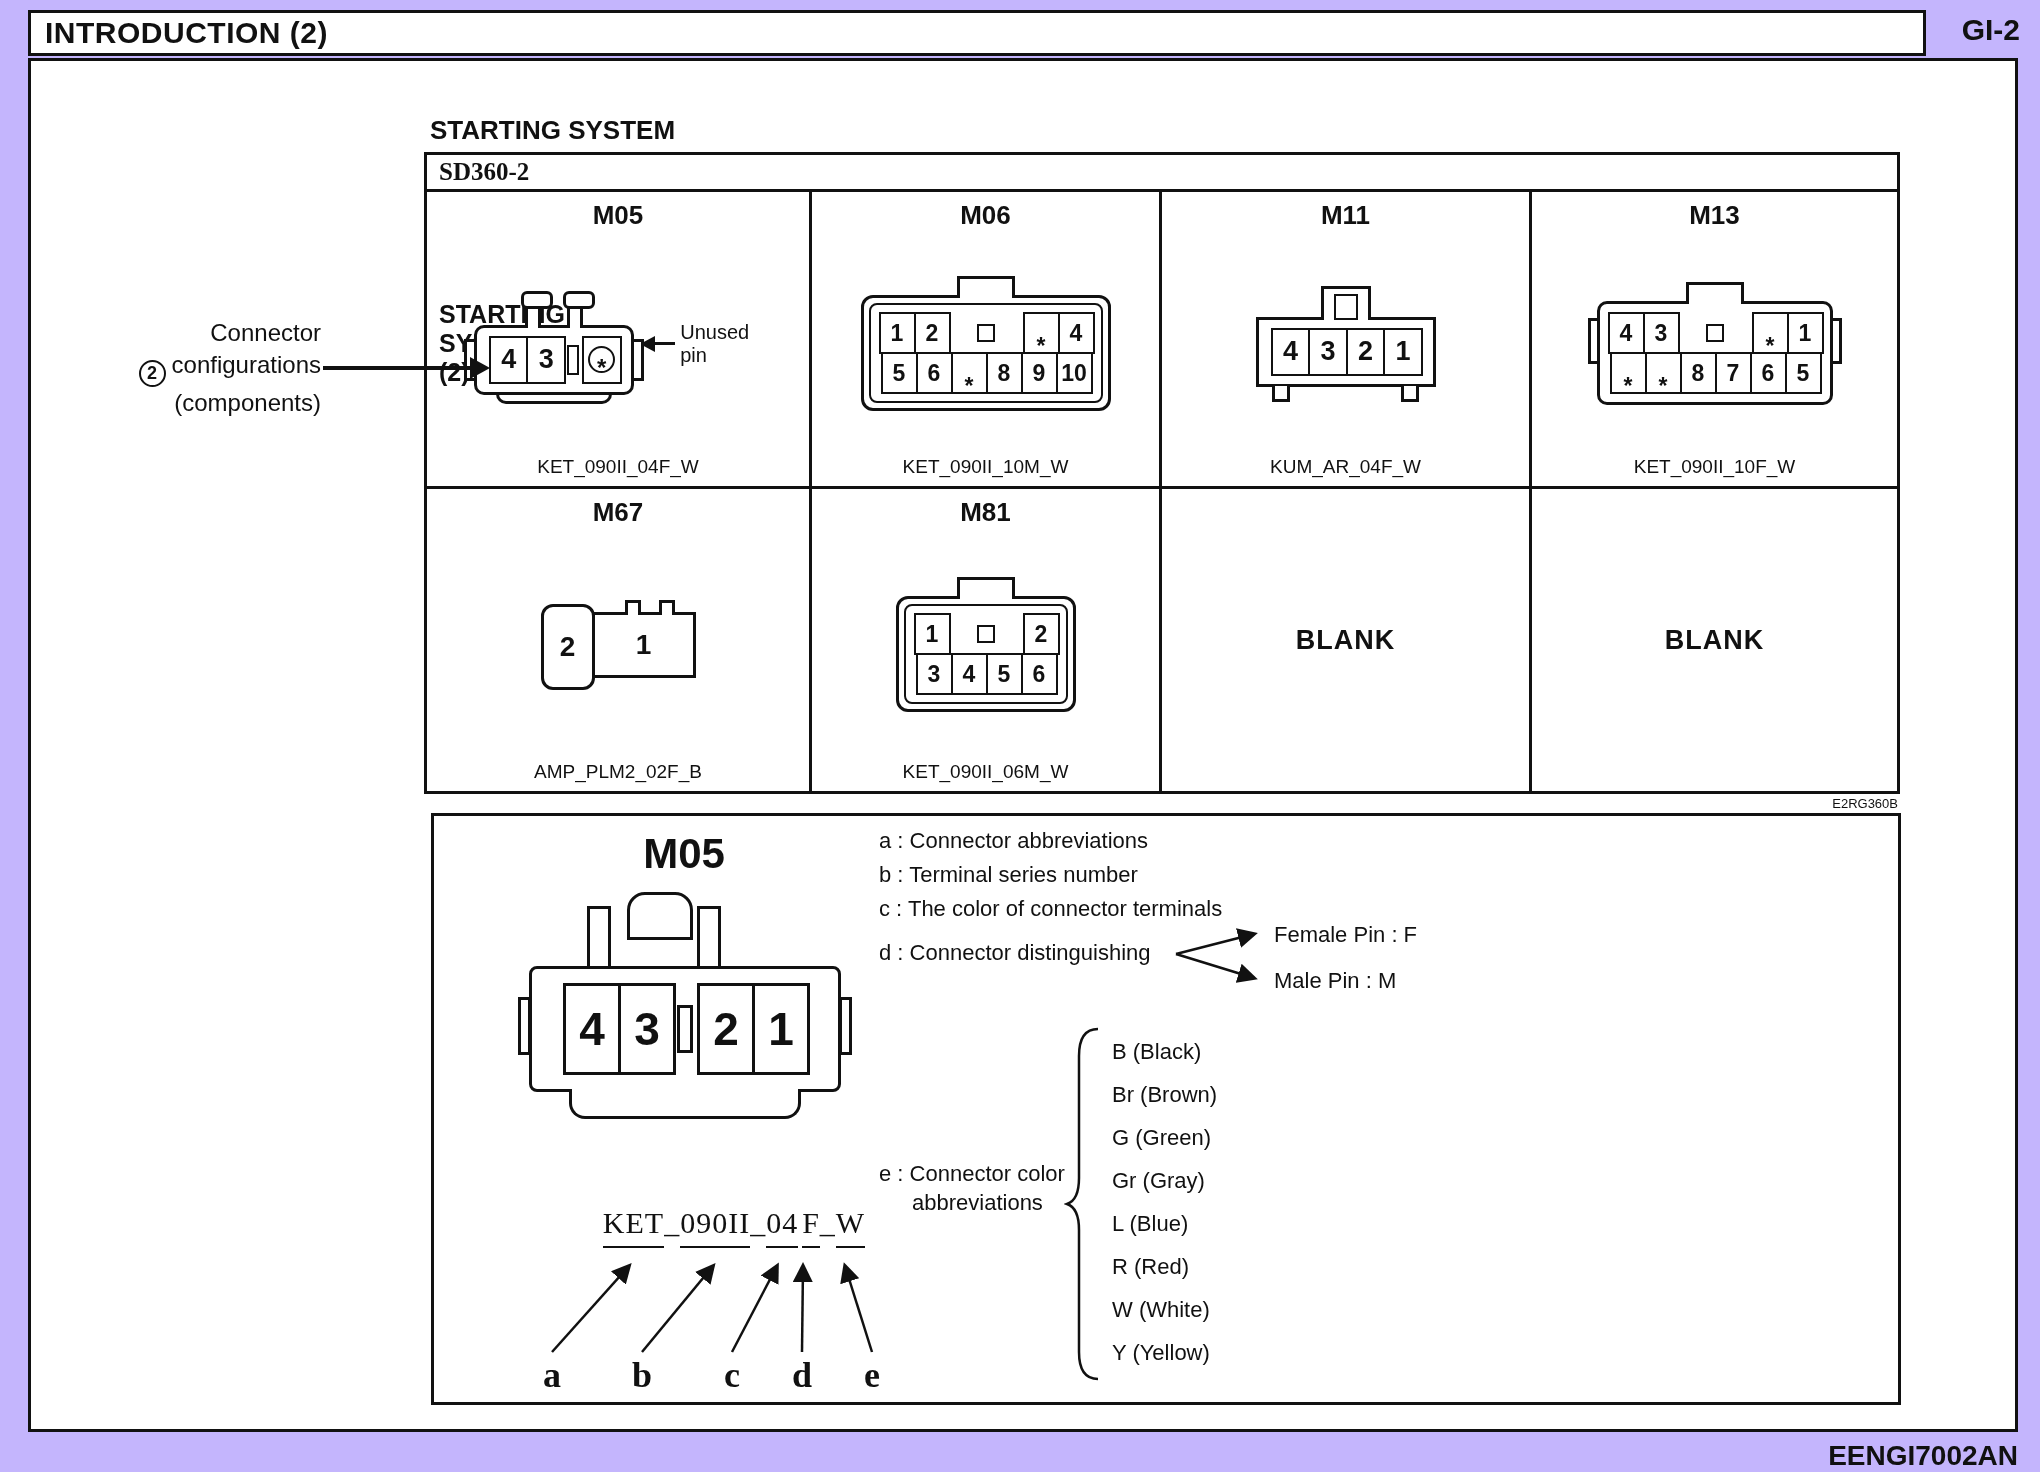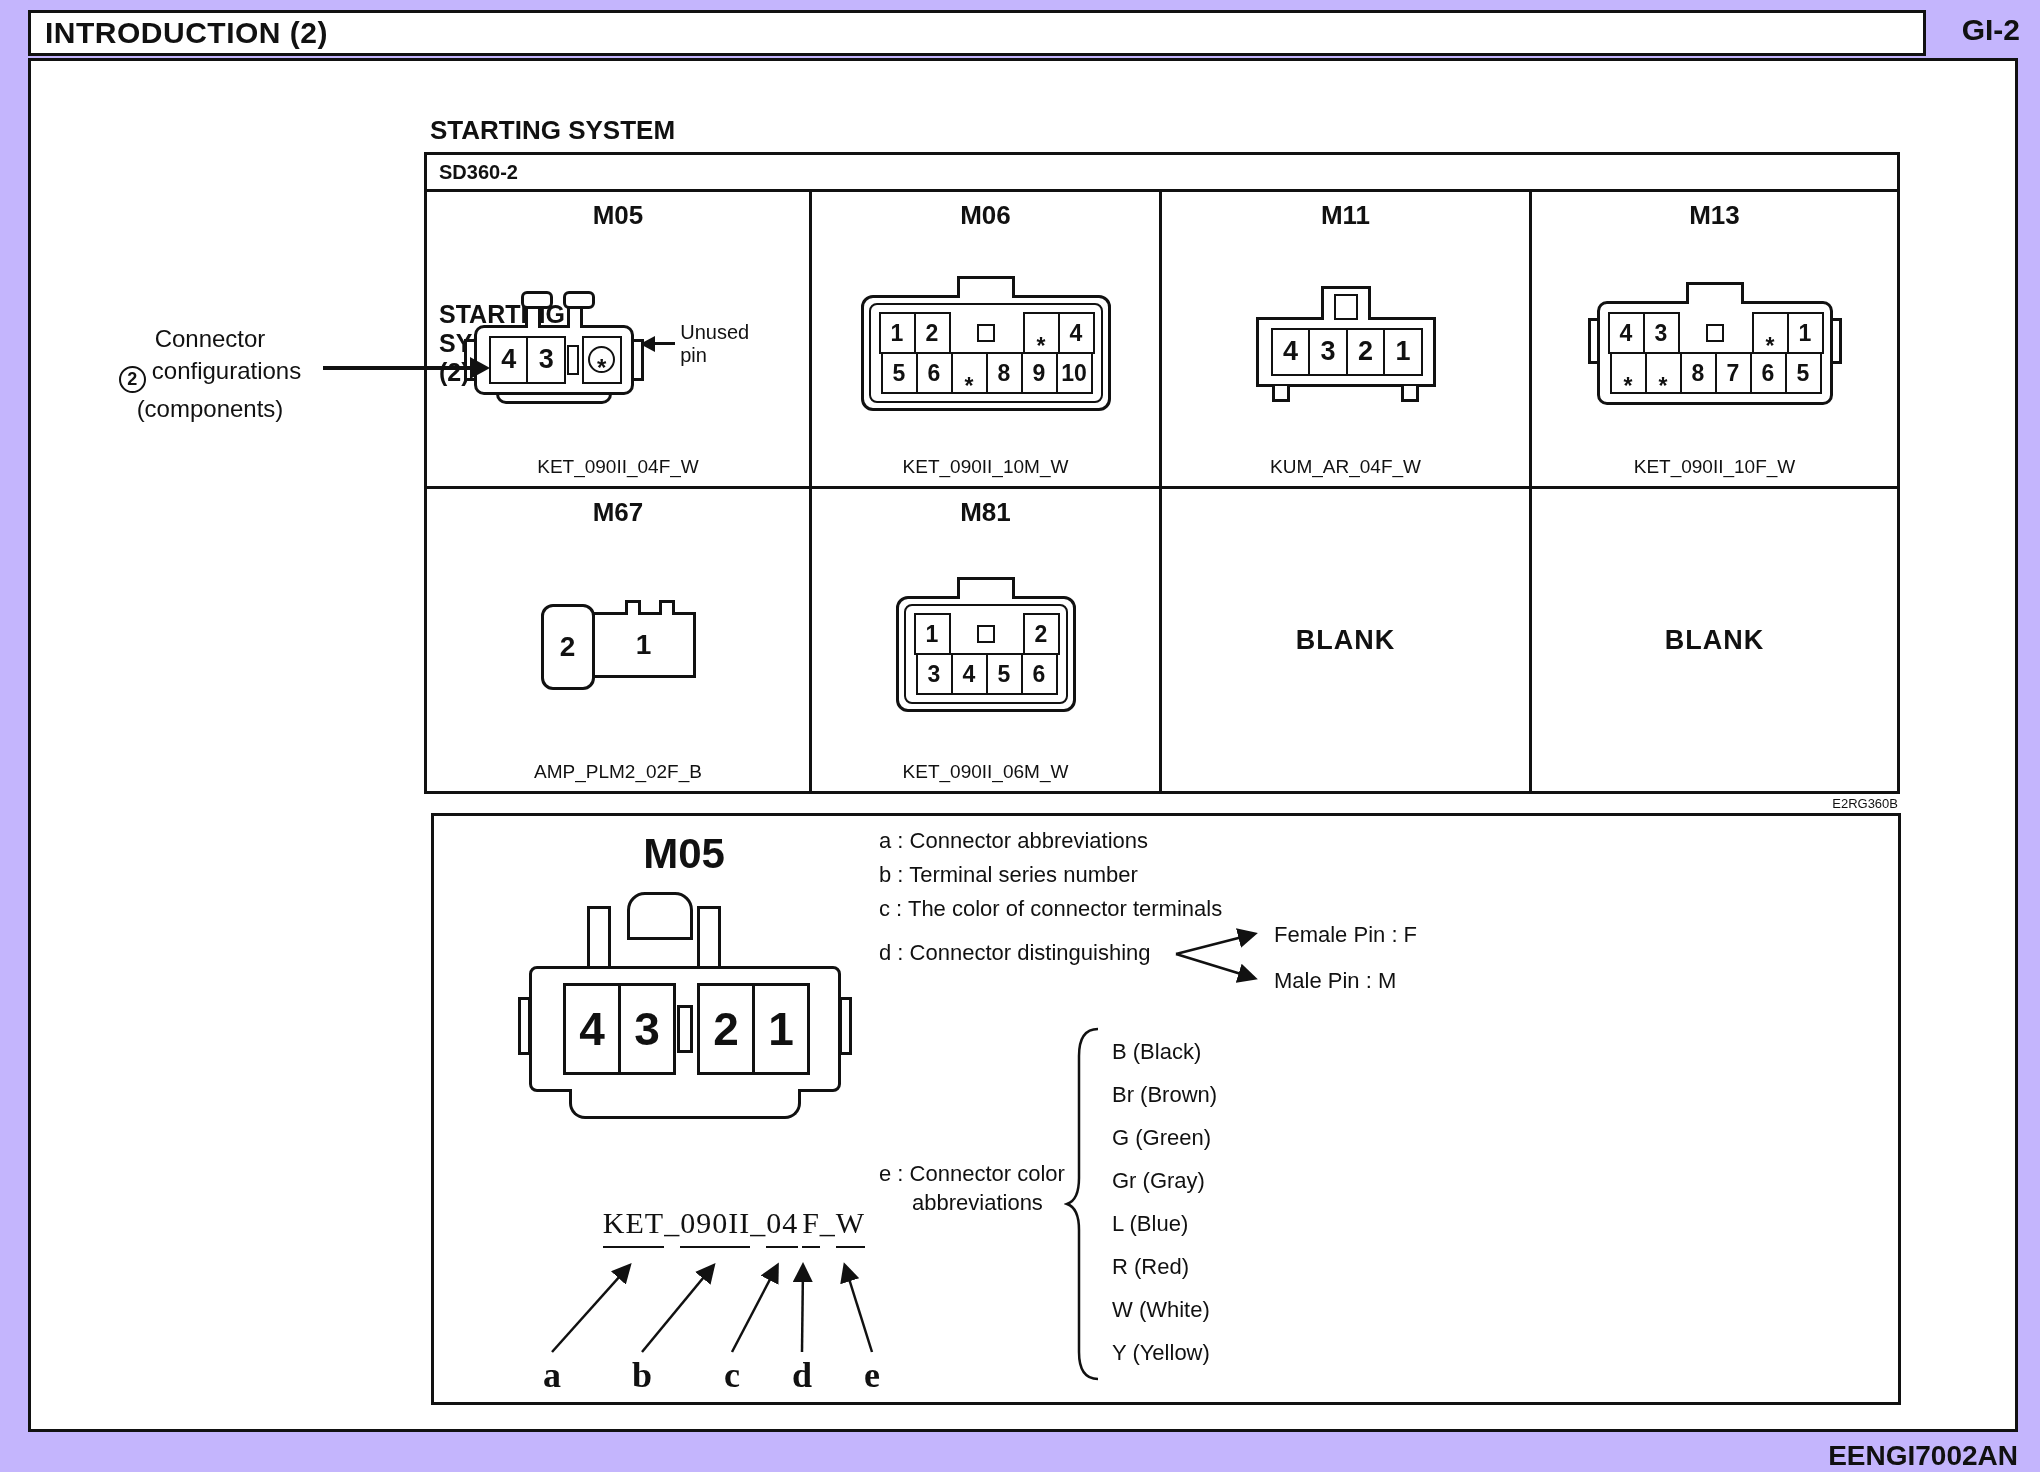--- a/index.html
+++ b/index.html
@@ -13,21 +13,21 @@
   .page-code { position:absolute; right:20px; top:13px; font-size:30px; font-weight:bold; }
   .footer-code { position:absolute; right:22px; top:1440px; font-size:28px; font-weight:bold; }
 
   .main-box { position:absolute; left:28px; top:58px; width:1990px; height:1374px; border:3px solid #111; background:#fff; }
 
   .sys-title { position:absolute; left:399px; top:54px; font-size:26px; font-weight:bold; }
 
   
   .conn-table { position:absolute; left:393px; top:91px; width:1476px; height:642px; }
   .t-header { height:40px; border:3px solid #111; display:flex; align-items:center; justify-content:space-between; padding:0 12px; font-weight:bold; background:#fff; }
-  .t-header .lt { font-size:25px; } .t-header .rt { font-size:20px; }
+  .t-header .lt { font-size:25px; } .t-header .rt { font-size:25px;font-family:Liberation Serif, serif; }
   .t-grid { height:602px; border:3px solid #111; border-top:none; display:grid; grid-template-columns:385px 350px 370px 1fr; grid-template-rows:297px 1fr; background:#fff; }
   .cell { position:relative; display:flex; flex-direction:column; align-items:center; }
   .br { border-right:3px solid #111; } .bb { border-bottom:3px solid #111; }
   .center { justify-content:center; }
   .cname { font-size:26px; font-weight:bold; margin-top:8px; }
   .cdraw { flex:1; display:flex; align-items:center; justify-content:center; width:100%; }
   .ccode { font-size:19px; margin-bottom:8px; }
   .blank-label { font-size:27px; font-weight:bold; letter-spacing:1px; }
   .table-ref { position:absolute; left:1669px; top:735px; width:198px; text-align:right; font-size:13px; z-index:6; }
 
@@ -78,21 +78,21 @@
 
   
   .conn67 { position:relative; }
   .tabs67 { position:absolute; top:0; left:84px; display:flex; gap:18px; z-index:2; }
   .tab67 { width:16px; height:15px; border:3px solid #111; border-bottom:none; background:#fff; }
   .row67 { display:flex; align-items:flex-start; }
   .cap67 { width:54px; height:86px; border:3px solid #111; border-radius:12px; margin-top:4px; display:flex; align-items:center; justify-content:center; font-size:28px; font-weight:bold; background:#fff; position:relative; z-index:1; }
   .body67 { width:104px; height:66px; border:3px solid #111; margin-left:-3px; margin-top:12px; display:flex; align-items:center; justify-content:center; font-size:28px; font-weight:bold; background:#fff; }
 
   
-  .cfg-label { position:absolute; left:68px; top:262px; width:222px; text-align:center; font-size:24px; line-height:1.35; }
+  .cfg-label { position:absolute; left:68px; top:256px; width:222px; text-align:right; font-size:24px; line-height:1.35; }
   .badge { display:inline-flex; width:27px; height:27px; border:2px solid #111; border-radius:50%; align-items:center; justify-content:center; font-size:18px; font-weight:bold; margin-right:6px; vertical-align:-6px; }
   .cfg-arrow { position:absolute; left:292px; top:305px; width:148px; height:4px; background:#111; z-index:6; }
   .cfg-arrow::after { content:""; position:absolute; right:-19px; top:-9px; width:0; height:0; border-left:20px solid #111; border-top:11px solid transparent; border-bottom:11px solid transparent; }
 
   
   .expl-label { position:absolute; left:118px; top:758px; width:218px; text-align:center; font-size:24px; line-height:1.35; }
   .expl-box { position:absolute; left:400px; top:752px; width:1470px; height:592px; border:3px solid #111; background:#fff; }
   .big-title { position:absolute; left:150px; top:14px; width:200px; text-align:center; font-size:42px; font-weight:bold; }
   .bigconn { position:absolute; left:95px; top:76px; width:312px; height:232px; }
   .broundtab { position:absolute; left:98px; top:0; width:66px; height:48px; border:3px solid #111; border-radius:18px 18px 0 0; background:#fff; }

